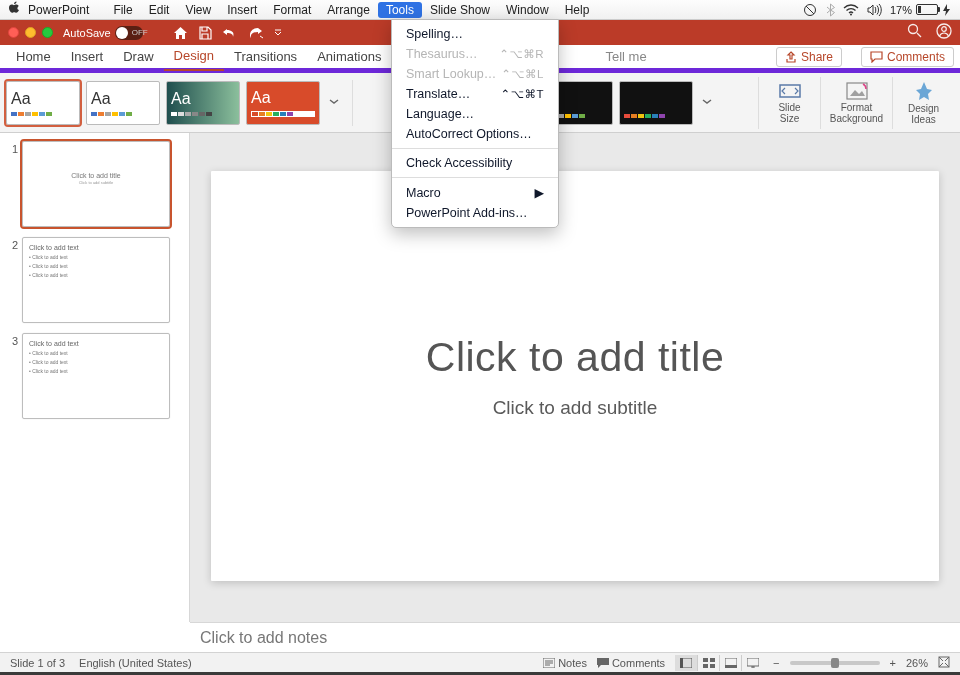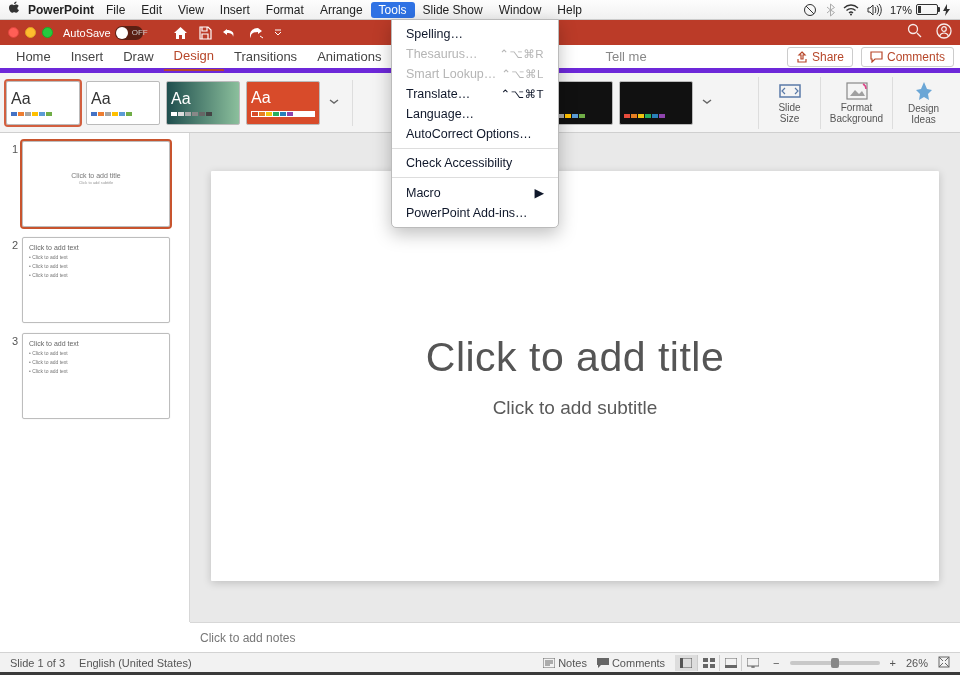--- a/index.html
+++ b/index.html
@@ -1,21 +1,21 @@
 <!DOCTYPE html>
 <html><head>
 <meta charset="utf-8">
 <style>
 * { margin:0; padding:0; box-sizing:border-box; font-family:-apple-system,"Helvetica Neue",Arial,sans-serif; -webkit-font-smoothing:antialiased; }
 body { width:960px; height:675px; background:#fff; overflow:hidden; position:relative; }
 
 
 .mac-menubar { height:20px; background:linear-gradient(#fdfdfd,#f1f1f1); border-bottom:1px solid #ccc; display:flex; align-items:center; font-size:12px; color:#222; padding:0 8px; }
 .mac-menubar .apple { margin-right:8px; }
-.mac-menubar .app-name { font-weight:700; margin-right:4px; }
+.mac-menubar .app-name { font-weight:400; margin-right:16px; }
 .mac-menubar .menu-item { padding:1px 8px; border-radius:3px; cursor:default; }
 .mac-menubar .menu-item.active { background:#2f72e4; color:#fff; }
 .mac-right { margin-left:auto; display:flex; align-items:center; gap:8px; }
 .mac-right .statusicon { display:inline-flex; }
 .mac-right .battery { font-size:11px; display:flex; align-items:center; gap:4px;}
 .batt-shell { width:22px; height:11px; border:1px solid #333; border-radius:2px; position:relative; }
 .batt-shell::after { content:""; position:absolute; right:-3px; top:2px; width:2px; height:5px; background:#333; border-radius:0 1px 1px 0;}
 .batt-fill { position:absolute; left:1px; top:1px; bottom:1px; width:17%; background:#333; }
 
 
@@ -30,21 +30,21 @@
 .switch::after { content:""; position:absolute; left:1px; top:1px; width:12px; height:12px; background:#fff; border-radius:50%;}
 .switch-label { font-size:8px; color:#ccc; position:relative; left:-15px; }
 .toolbar-red .qicons { display:flex; gap:10px; margin-left:10px; }
 .toolbar-red .qicons span { display:inline-flex; }
 .toolbar-right { margin-left:auto; display:flex; gap:14px; opacity:0.9;}
 
 
 .ribbon-tabs { height:28px; background:#fff; border-bottom:5px solid #6d28d9; display:flex; align-items:center; padding:0 6px; font-size:13px; color:#444;}
 .ribbon-tabs .tab { padding:0 10px; height:28px; display:flex; align-items:center; cursor:default; }
 .ribbon-tabs .tab.active { color:#b7472a; border-bottom:2px solid #b7472a; font-weight:500; }
-.ribbon-right { margin-left:auto; display:flex; gap:8px; align-items:center; font-size:12px;}
+.ribbon-right { margin-left:auto; display:flex; gap:19px; align-items:center; font-size:12px;}
 .ribbon-btn { border:1px solid #ccc; border-radius:3px; padding:2px 8px; display:flex; align-items:center; gap:4px;}
 .share-btn { color:#b7472a; }
 .comments-btn { color:#b7472a; }
 
 
 .ribbon-content { height:60px; background:#f4f4f4; border-bottom:1px solid #cfcfcf; display:flex; align-items:center; padding:4px 6px; gap:6px; }
 .theme-thumb { width:74px; height:44px; background:#fff; border:1px solid #bbb; border-radius:2px; position:relative; display:flex; flex-direction:column; justify-content:center; padding:4px;}
 .theme-thumb.sel { outline:2px solid #d25f3f; outline-offset:0; }
 .theme-thumb .aa { font-size:16px; font-weight:300; }
 .theme-thumb .stripes { display:flex; gap:1px; margin-top:4px;}
@@ -79,21 +79,21 @@
 .thumb .t-sub { font-size:4px; text-align:center; color:#999; margin-top:1px;}
 .thumb .t-head { font-size:7px; color:#666; }
 .thumb .t-b { font-size:5px; color:#777; margin-top:3px;}
 
 .canvas-area { flex:1; display:flex; align-items:flex-start; justify-content:center; padding:38px 18px 10px; overflow:auto;}
 .slide { width:728px; height:410px; background:#fff; box-shadow:0 2px 8px rgba(0,0,0,0.18); border-radius:1px; display:flex; flex-direction:column; align-items:center; justify-content:center; }
 .slide .title { font-size:41px; color:#555; font-weight:300; letter-spacing:0.5px;}
 .slide .subtitle { font-size:19px; color:#5a5a5a; margin-top:16px;}
 
 
-.notes-bar { height:30px; background:#fff; border-top:1px solid #d7d7d7; display:flex; align-items:center; padding:0 10px; font-size:12px; color:#777; margin-left:190px;}
+.notes-bar { height:30px; background:#fff; border-top:1px solid #d7d7d7; display:flex; align-items:center; padding:0 10px; font-size:16px; color:#777; margin-left:190px;}
 
 .status-bar { height:20px; background:#f2f2f2; border-top:1px solid #d3d3d3; display:flex; align-items:center; font-size:11px; color:#555; padding:0 10px; }
 .status-bar .spacer { flex:1; }
 .status-bar .ctl { display:flex; align-items:center; gap:10px; }
 .view-icons { display:flex; gap:0;}
 .view-icons span { width:22px; height:16px; display:flex; align-items:center; justify-content:center; border-left:1px solid #ccc; }
 .view-icons span:first-child { border-left:none; background:#ddd;}
 .zoom-track { width:90px; height:4px; background:#c8c8c8; border-radius:2px; position:relative;}
 .zoom-track::after { content:""; position:absolute; left:50%; top:-3px; width:8px; height:10px; background:#888; border-radius:2px; transform:translateX(-50%);}
 

